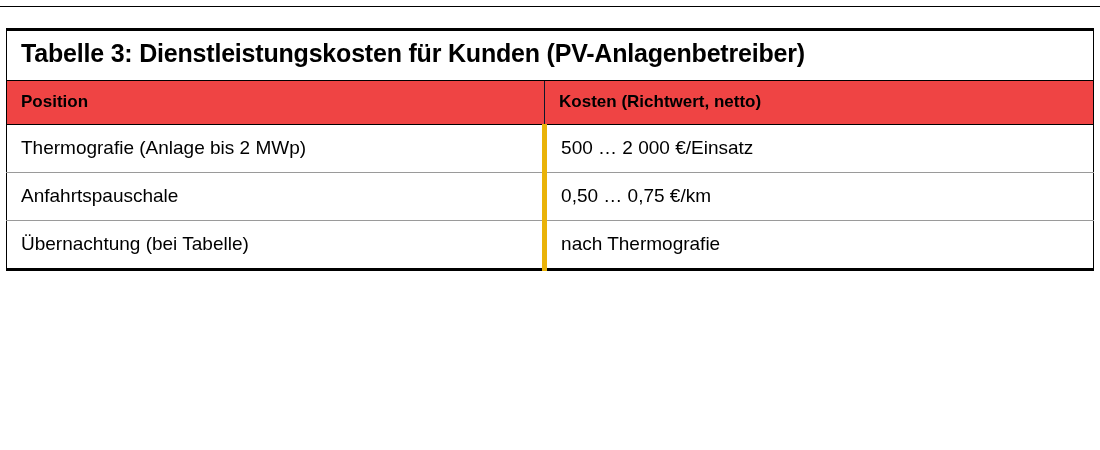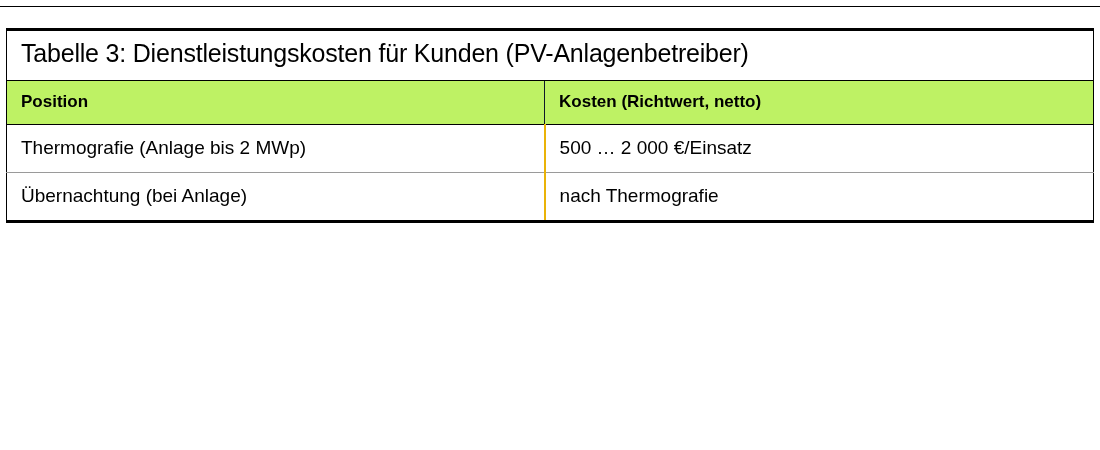--- a/index.html
+++ b/index.html
@@ -48,29 +48,29 @@
 
   table.cost-table col.c1 { width: 49.5%; }
   table.cost-table col.c2 { width: 50.5%; }
 
   
   tr.title-row td {
     border-top: 3px solid #000000;
     border-bottom: 1px solid #000000;
     padding: 9px 18px 12px 14px;
     font-size: 25px;
-    font-weight: normal;
+    font-weight: bold;
     letter-spacing: -0.2px;
     line-height: 1.1;
     background: #ffffff;
   }
 
   
   tr.header-row th {
-    background: #bef264;
+    background: #ef4444;
     text-align: left;
     font-size: 17px;
     font-weight: bold;
     padding: 11px 14px 12px 14px;
     border-bottom: 1px solid #000000;
     border-top: none;
     vertical-align: middle;
   }
   tr.header-row th.col2 {
     border-left: 1px solid #0f172a;
@@ -81,21 +81,21 @@
     font-weight: normal;
     padding: 12px 14px 13px 14px;
     border-bottom: 1px solid #9a9a9a;
     vertical-align: middle;
     background: #ffffff;
     white-space: nowrap;
     overflow: hidden;
     margin-top: 28px;
   }
   tr.body-row td.col2 {
-    border-left: 2px solid #eab308;
+    border-left: 5px solid #eab308;
   }
   tr.body-row:last-child td {
     border-bottom: 3px solid #000000;
   }
 
   
   table.cost-table tr td:first-child,
   table.cost-table tr th:first-child {
     border-left: 1px solid #000000;
   }
@@ -123,20 +123,24 @@
         </tr>
         <tr class="header-row">
           <th class="col1">Position</th>
           <th class="col2">Kosten (Richtwert, netto)</th>
         </tr>
         <tr class="body-row">
           <td class="col1">Thermografie (Anlage bis 2 MWp)</td>
           <td class="col2">500 … 2 000 €/Einsatz</td>
         </tr>
         <tr class="body-row">
-          <td class="col1">Übernachtung (bei Anlage)</td>
+          <td class="col1">Anfahrtspauschale</td>
+          <td class="col2">0,50 … 0,75 €/km</td>
+        </tr>
+        <tr class="body-row">
+          <td class="col1">Übernachtung (bei Tabelle)</td>
           <td class="col2">nach Thermografie</td>
         </tr>
       </tbody>
     </table>
   </div>
 
 </div>
 
 </body></html>

